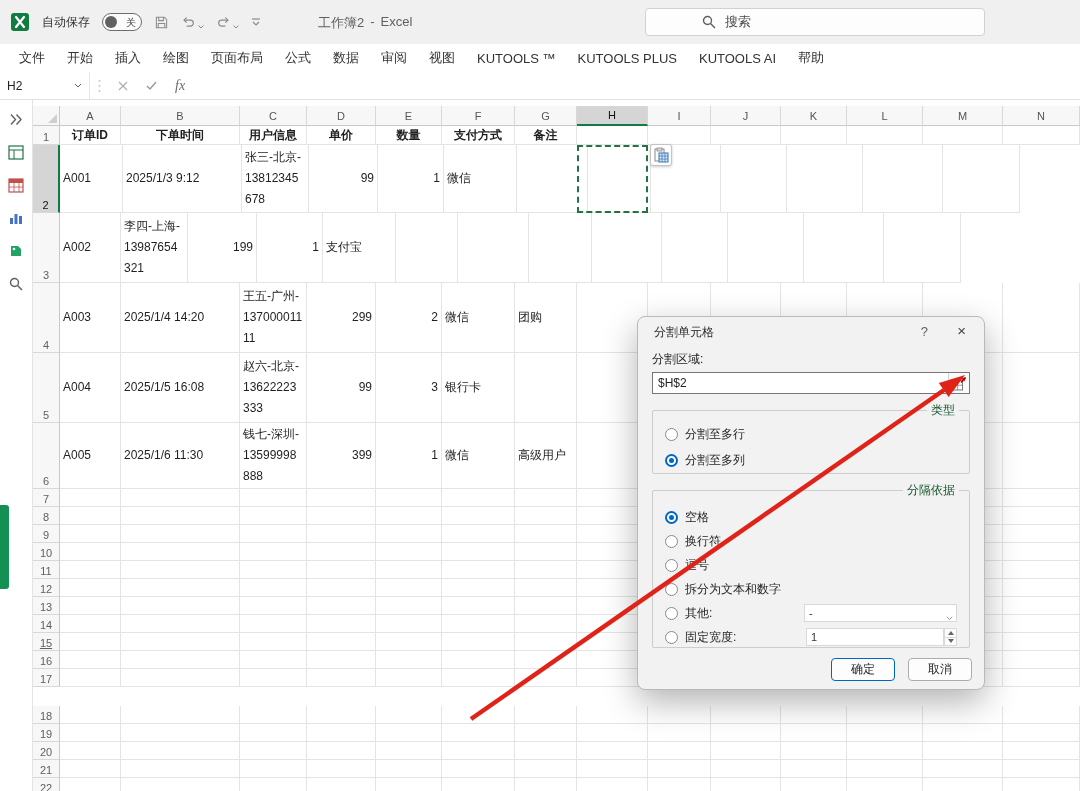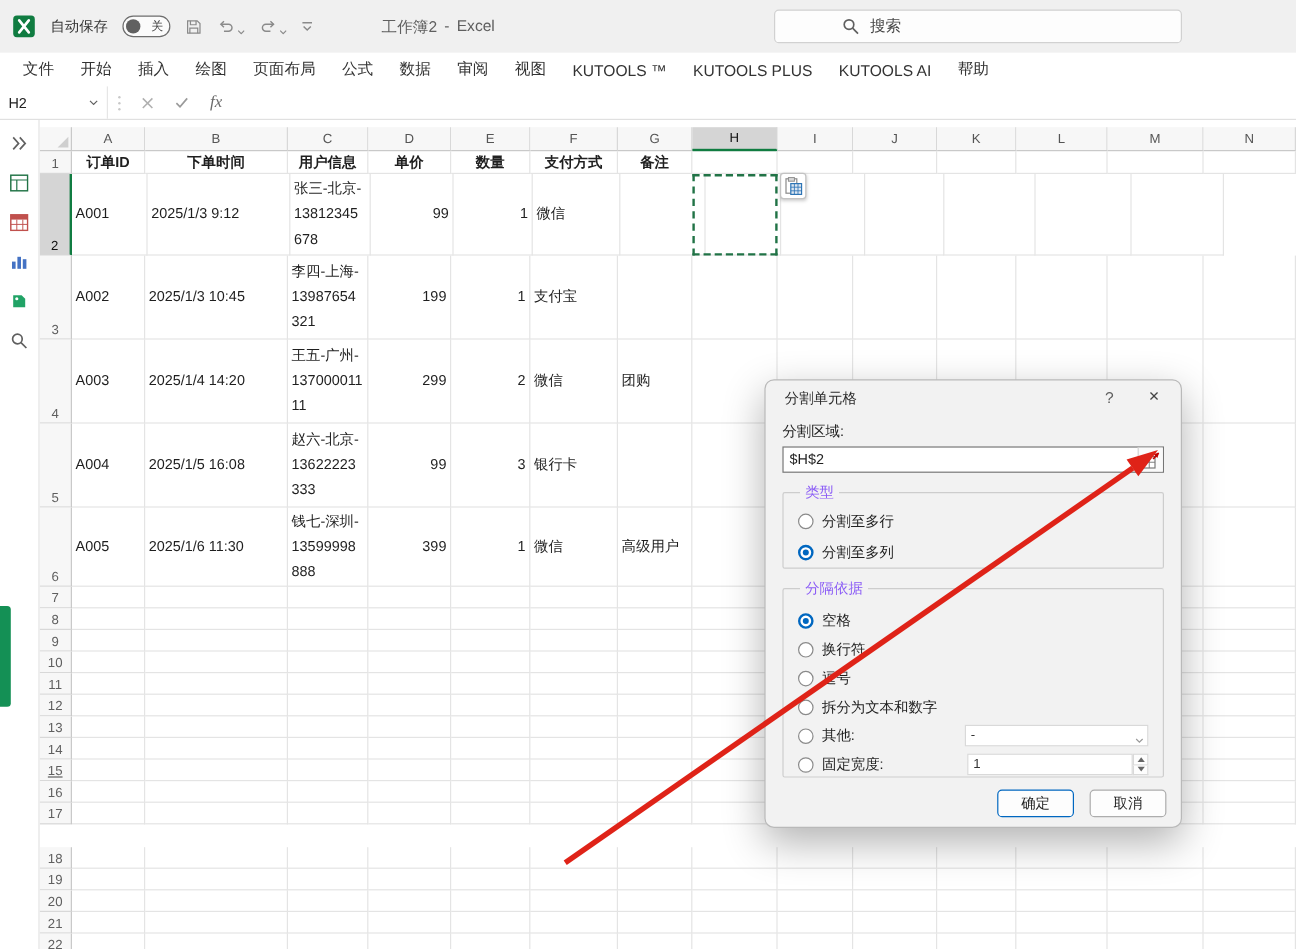--- a/index.html
+++ b/index.html
@@ -58,21 +58,21 @@
   .dlg-titlebar { height:30px; display:flex; align-items:center; padding:0 16px; position:relative; }
   .dlg-title { font-size:12px; color:#2b2b2b; }
   .dlg-help { position:absolute; right:56px; top:7px; color:#5f5f5f; font-size:13px; cursor:pointer; }
   .dlg-close { position:absolute; right:18px; top:5px; color:#444; font-size:15px; cursor:pointer; }
   .dlg-body { padding:4px 14px 0; position:relative; height:344px; }
   .dlg-label { font-size:12px; color:#222; margin-bottom:4px; }
   .range-input { height:22px; margin-top:2px; background:#fff; border:1px solid #767676; display:flex; align-items:center; }
   .range-text { flex:1; padding-left:5px; font-size:12px; }
   .range-btn { width:21px; height:20px; border-left:1px solid #d4d4d4; display:flex; align-items:center; justify-content:center; cursor:pointer; background:#fafafa; }
   fieldset.grp { border:1px solid #cdcdcd; border-radius:2px; margin-top:8px; padding:2px 12px 4px; }
-  fieldset.grp legend { font-size:12px; color:#8b5cf6; padding:0 4px; margin-left:2px; }
+  fieldset.grp legend { font-size:12px; color:#14532d; padding:0 4px; margin-left:2px;text-align:right; }
   .grp-type { height:72px; }
   .grp-sep { height:166px; padding-top:6px !important; }
   .radio-row { display:flex; align-items:center; justify-content:space-between; height:24px; }
   .grp-type .radio-row { height:26px; }
   .radio-left { display:flex; align-items:center; gap:7px; }
   .radio { width:13px; height:13px; border:1px solid #8a8a8a; border-radius:50%; background:#fff; position:relative; flex:none; }
   .radio.sel { border:2px solid #0067c0; }
   .radio.sel::after { content:""; position:absolute; left:2px; top:2px; width:5px; height:5px; border-radius:50%; background:#0067c0; }
   .radio-label { font-size:12px; color:#1f1f1f; white-space:nowrap; }
   .inline-wrap { display:flex; align-items:center; }
@@ -288,21 +288,20 @@
         <div class="cell" style="width: 63px;"></div>
         <div class="cell" style="width: 70px;"></div>
         <div class="cell" style="width: 66px;"></div>
         <div class="cell" style="width: 76px;"></div>
         <div class="cell" style="width: 80px;"></div>
         <div class="cell" style="width: 77px;"></div>
       </div>
       <div class="grid-row" style="height: 70px;">
         <div class="row-hdr" style="width: 27px;">3</div>
         <div class="cell al-left" style="width: 61px;">A002</div>
-        <div class="cell al-left" style="width: 119px;">2025/1/3 10:45</div>
         <div class="cell al-left wrap" style="width: 67px;">李四-上海-13987654321</div>
         <div class="cell al-right" style="width: 69px;">199</div>
         <div class="cell al-right" style="width: 66px;">1</div>
         <div class="cell al-left" style="width: 73px;">支付宝</div>
         <div class="cell" style="width: 62px;"></div>
         <div class="cell" style="width: 71px;"></div>
         <div class="cell" style="width: 63px;"></div>
         <div class="cell" style="width: 70px;"></div>
         <div class="cell" style="width: 66px;"></div>
         <div class="cell" style="width: 76px;"></div>

